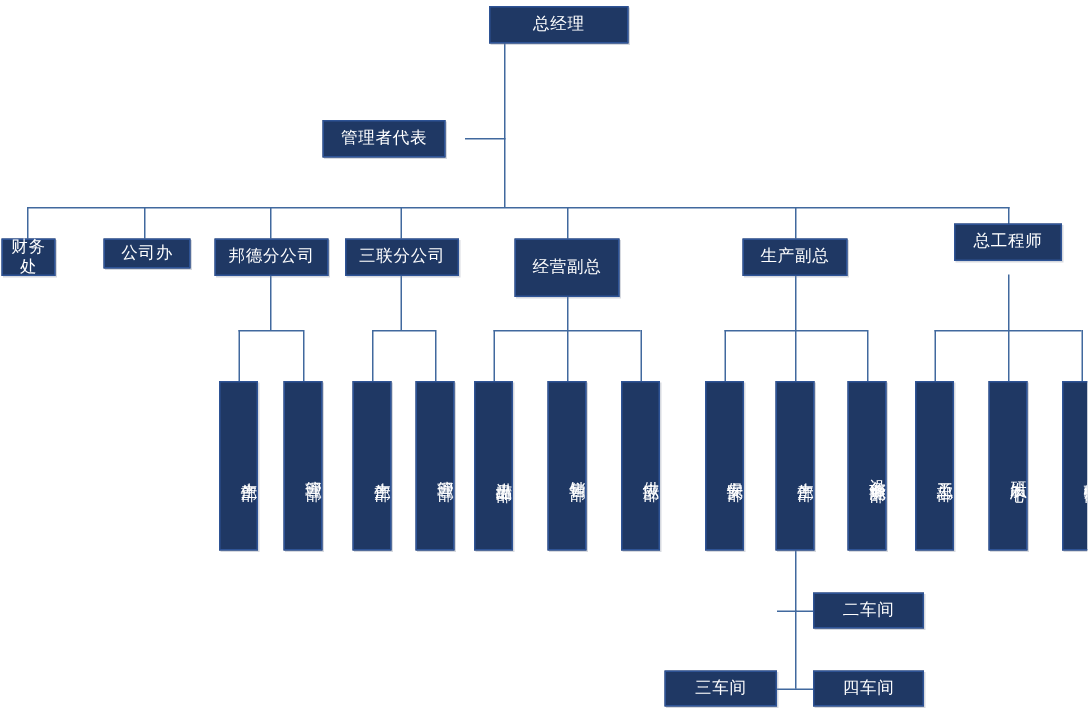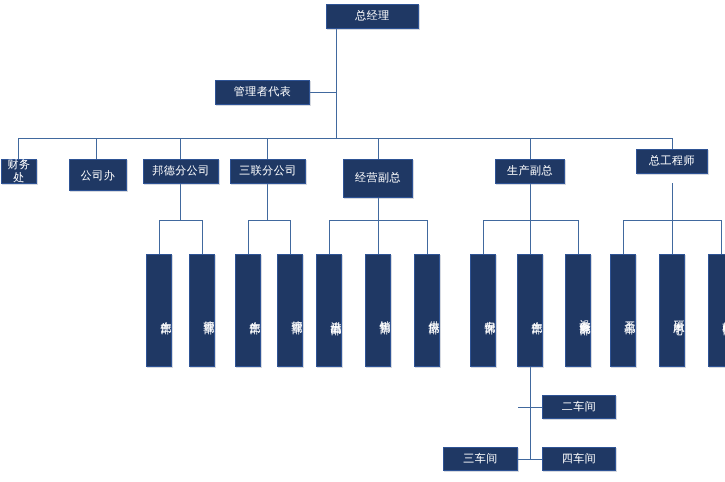--- a/index.html
+++ b/index.html
@@ -93,24 +93,24 @@
   <div class="conn v" style="left:672px; top:220px; height:34px;"></div>
   <div class="conn v" style="left:721px; top:220px; height:34px;"></div>
 
   <div class="conn v" style="left:530px; top:367px; height:92px;"></div>
   <div class="conn h" style="left:518px; top:407px; width:13px;"></div>
   <div class="conn h" style="left:530px; top:407px; width:12px;"></div>
   <div class="conn h" style="left:518px; top:459px; width:13px;"></div>
   <div class="conn h" style="left:530px; top:459px; width:12px;"></div>
 
   <div class="node" style="left:290px; top:4px; width:93px; height:25px;margin-left:36px;">总经理</div>
-  <div class="node" style="left:215px; top:80px; width:95px; height:25px;">管理者代表</div>
+  <div class="node" style="left:215px; top:80px; width:82px; height:25px;">管理者代表</div>
 
   <div class="node" style="left:1px;   top:159px; width:36px; height:25px;">财务处</div>
-  <div class="node" style="left:69px;  top:159px; width:58px; height:32px;font-family:Liberation Serif, serif;">公司办</div>
+  <div class="node" style="left:69px;  top:159px; width:58px; height:20px;">公司办</div>
   <div class="node" style="left:143px; top:159px; width:76px; height:25px;">邦德分公司</div>
   <div class="node" style="left:230px; top:159px; width:76px; height:25px;">三联分公司</div>
   <div class="node" style="left:343px; top:159px; width:70px; height:39px;">经营副总</div>
   <div class="node" style="left:495px; top:159px; width:70px; height:25px;">生产副总</div>
   <div class="node" style="left:636px; top:149px; width:72px; height:25px;">总工程师</div>
 
   <div class="node vertical" style="left:146px; top:254px; width:26px; height:113px;">生产部</div>
   <div class="node vertical" style="left:189px; top:254px; width:26px; height:113px;">管理部</div>
   <div class="node vertical" style="left:235px; top:254px; width:26px; height:113px;">生产部</div>
   <div class="node vertical" style="left:277px; top:254px; width:26px; height:113px;">管理部</div>

